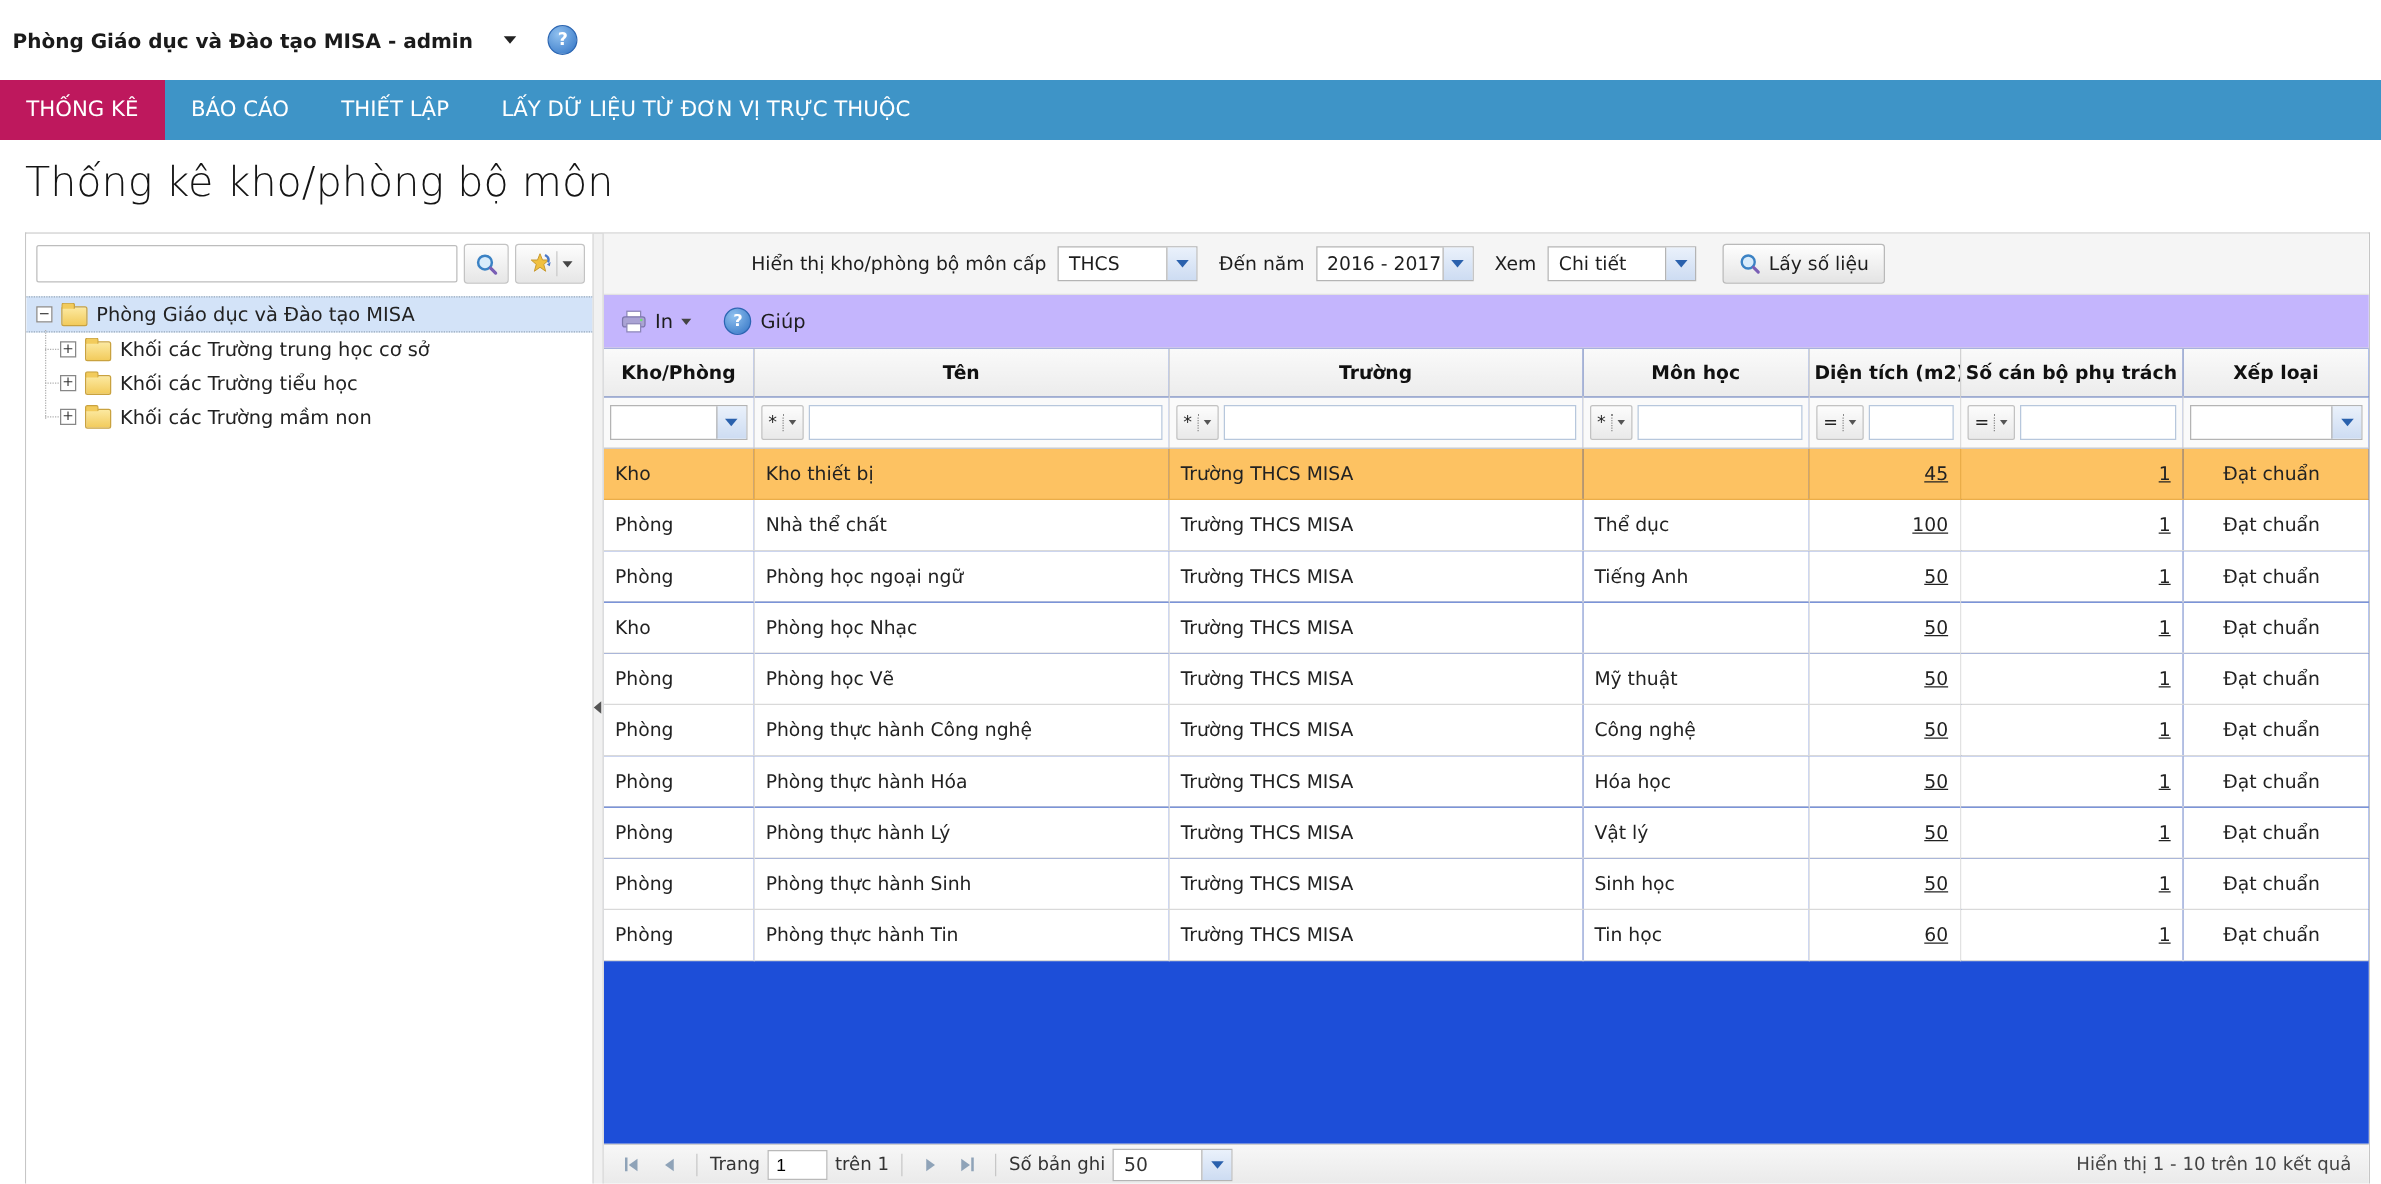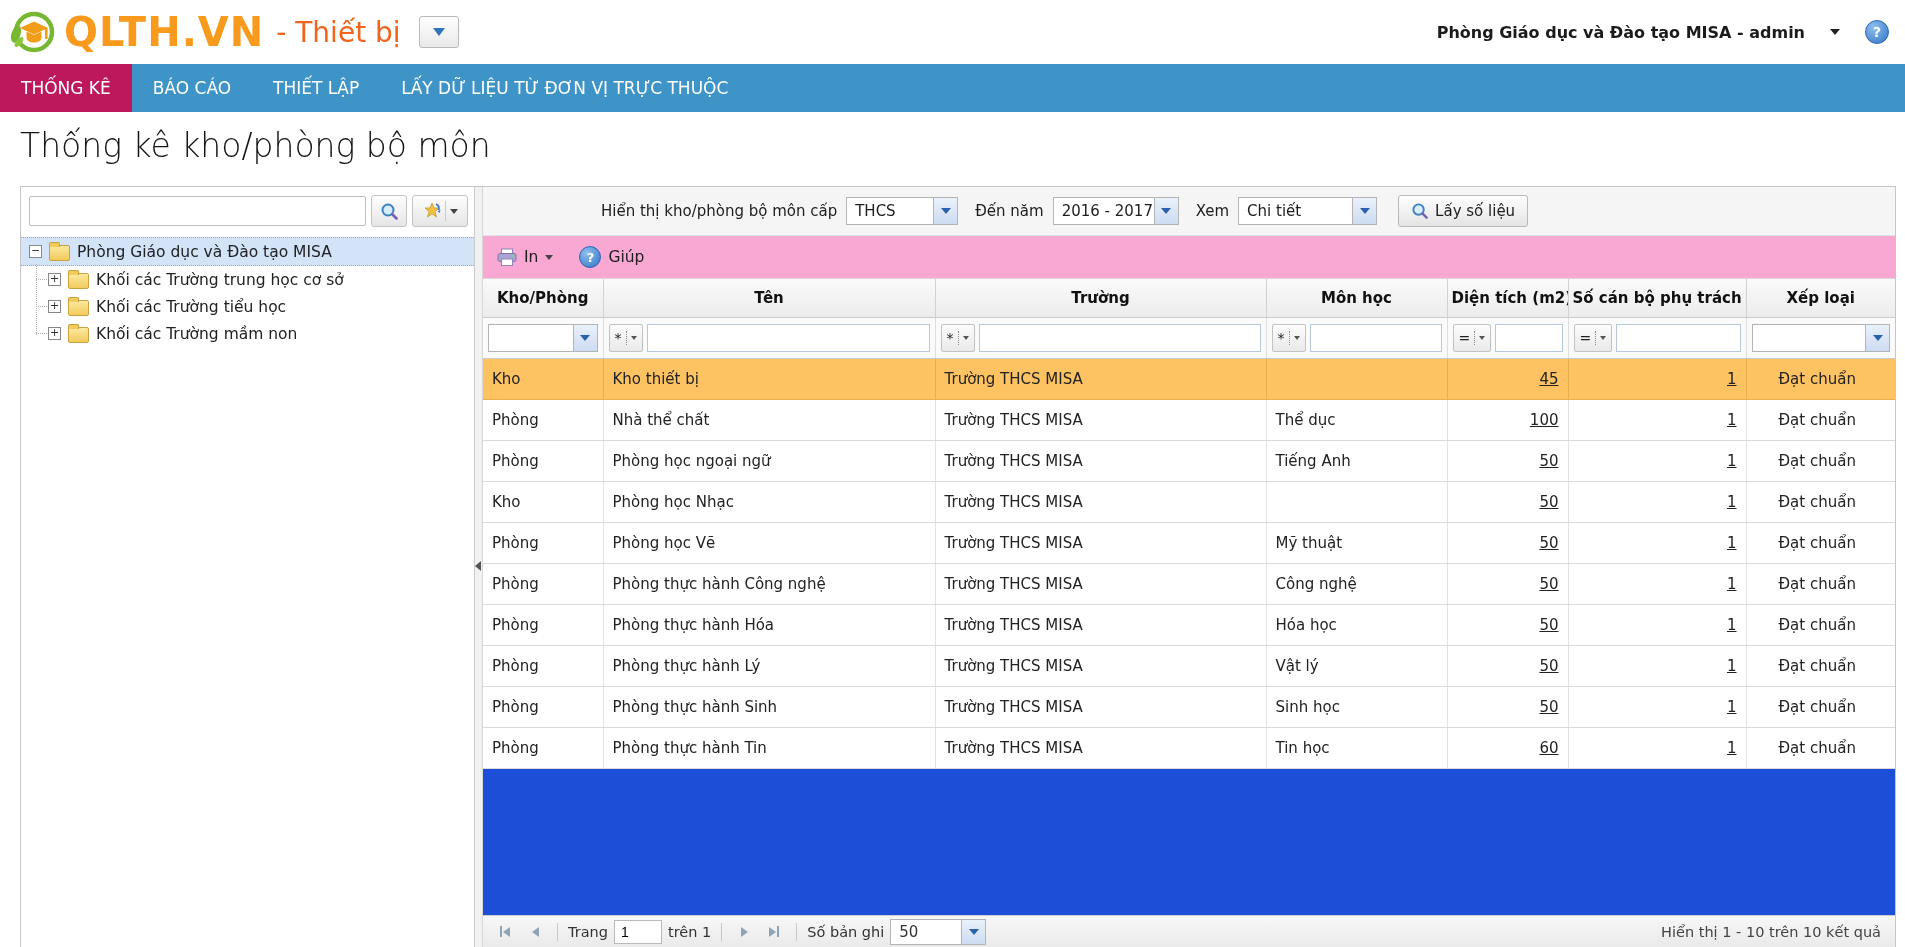--- a/index.html
+++ b/index.html
@@ -50,21 +50,21 @@
   
   .grid-panel{flex:1;display:flex;flex-direction:column;background:#fff;min-width:0;}
   .filter-bar{height:48px;min-height:48px;background:#f5f5f5;border-bottom:1px solid #e2e2e2;display:flex;align-items:center;gap:9px;padding-left:118px;font-size:15px;color:#1d1d1d;}
   .combo{height:28px;border:1px solid #b4b4b4;background:#fff;display:flex;align-items:stretch;cursor:pointer;box-sizing:border-box;}
   .combo-text{flex:1;display:flex;align-items:center;padding:0 8px;font-size:15px;white-space:nowrap;overflow:hidden;}
   .combo-trigger{width:23px;background:linear-gradient(#eaf1fb,#cddcf2);border-left:1px solid #b4b4b4;display:flex;align-items:center;justify-content:center;}
   .chev{width:0;height:0;border-left:5px solid transparent;border-right:5px solid transparent;border-top:6px solid #2a61ad;}
   .lbl{white-space:nowrap;}
   .ml{margin-left:8px;}
   .fetch-btn{height:30px;margin-left:12px;border:1px solid #b9b9b9;border-radius:3px;background:linear-gradient(#fefefe,#e4e4e4);display:flex;align-items:center;gap:6px;padding:0 12px;font-size:15px;cursor:pointer;color:#1d1d1d;}
-  .action-bar{height:42px;min-height:42px;background:#f9a8d4;border-bottom:1px solid #d8d8d8;display:flex;align-items:center;padding:0 14px;font-size:15.5px;color:#1d1d1d;}
+  .action-bar{height:42px;min-height:42px;background:#c4b5fd;border-bottom:1px solid #d8d8d8;display:flex;align-items:center;padding:0 14px;font-size:15.5px;color:#1d1d1d;}
   .act-group{display:flex;align-items:center;gap:7px;cursor:pointer;}
   .gap26{width:26px;}
   
   .grid{flex:1;overflow:hidden;background:#1d4ed8;}
   table.grid-table{border-collapse:collapse;table-layout:fixed;width:100%;}
   .grid-table th{height:38px;background:linear-gradient(#fafafa,#ececec);border-right:1px solid #d2d2d2;border-bottom:1px solid #cccccc;font-size:15px;font-weight:bold;color:#111;text-align:center;padding:0 4px;white-space:nowrap;overflow:hidden;cursor:pointer;}
   .grid-table th:last-child{border-right:none;}
   tr.filter-row td{height:40px;background:#fafafa;border-right:1px solid #dddddd;border-bottom:1px solid #c9c9c9;padding:0 5px;white-space:nowrap;}
   tr.filter-row td:last-child{border-right:none;}
   .fcell{display:flex;align-items:center;gap:4px;}
@@ -85,35 +85,20 @@
   .pg-bar{width:2px;height:11px;background:#8fa3b8;}
   .pg-sep{width:1px;height:18px;background:#c7c7c7;margin:0 4px;}
   .page-input{width:48px;height:24px;border:1px solid #b9b9b9;padding:0 6px;font-size:14px;outline:none;box-sizing:border-box;}
   .records-combo{width:96px;height:26px;}
   .pager-summary{margin-left:auto;color:#444;padding-right:4px;}
 </style>
 </head>
 <body>
 
 <header class="app-header">
-  <div class="logo-wrap">
-    <svg width="46" height="46" viewBox="0 0 46 46">
-      <circle cx="24" cy="23" r="18" fill="none" stroke="#77b832" stroke-width="4.5"></circle>
-      <ellipse cx="6" cy="25" rx="4.5" ry="9" fill="#77b832" transform="rotate(18 6 25)"></ellipse>
-      <ellipse cx="9" cy="33" rx="3" ry="6" fill="#8cc63f" transform="rotate(40 9 33)"></ellipse>
-      <polygon points="10,19 24,12.5 38,19 24,25.5" fill="#f29d17"></polygon>
-      <path d="M16.5,22.5 v6 c0,3 3.2,5 7.5,5 s7.5,-2 7.5,-5 v-6 l-7.5,3.6 Z" fill="#f29d17"></path>
-      <rect x="35" y="19" width="2.6" height="11" fill="#f29d17"></rect>
-    </svg>
-    <span class="logo-text">QLTH.VN</span>
-    <span class="logo-suffix">- Thiết bị</span>
-    <div class="module-dd">
-      <span class="chev-blue"></span>
-    </div>
-  </div>
   <div class="user-wrap">
     <span>Phòng Giáo dục và Đào tạo MISA - admin</span>
     <span class="caret-dark"></span>
     <span class="help-circle">?</span>
   </div>
 </header>
 
 <nav class="nav">
     <div class="nav-item active">THỐNG KÊ</div>
     <div class="nav-item">BÁO CÁO</div>
@@ -185,21 +170,21 @@
           </span>
       </div>
       <span class="lbl ml">Đến năm</span>
       <div class="combo" style="width:126px">
         <span class="combo-text">2016 - 2017</span>
         <span class="combo-trigger">
             <span class="chev"></span>
           </span>
       </div>
       <span class="lbl ml">Xem</span>
-      <div class="combo" style="width:139px">
+      <div class="combo" style="width:119px">
         <span class="combo-text">Chi tiết</span>
         <span class="combo-trigger">
             <span class="chev"></span>
           </span>
       </div>
       <div class="fetch-btn">
         <svg width="18" height="18" viewBox="0 0 19 19">
           <circle cx="8" cy="8" r="5.5" fill="#d9ecfb" stroke="#3b82c4" stroke-width="2"></circle>
           <line x1="12.5" y1="12.5" x2="16.5" y2="16.5" stroke="#7a5fb5" stroke-width="2.6" stroke-linecap="round"></line>
         </svg>

